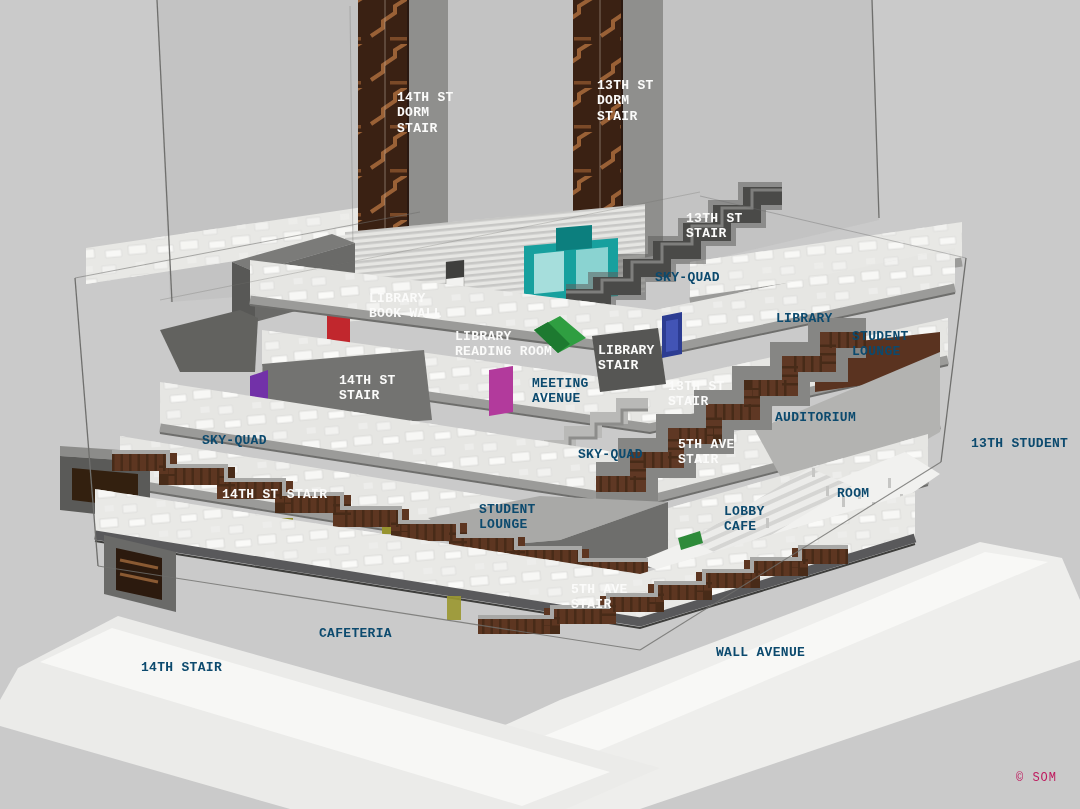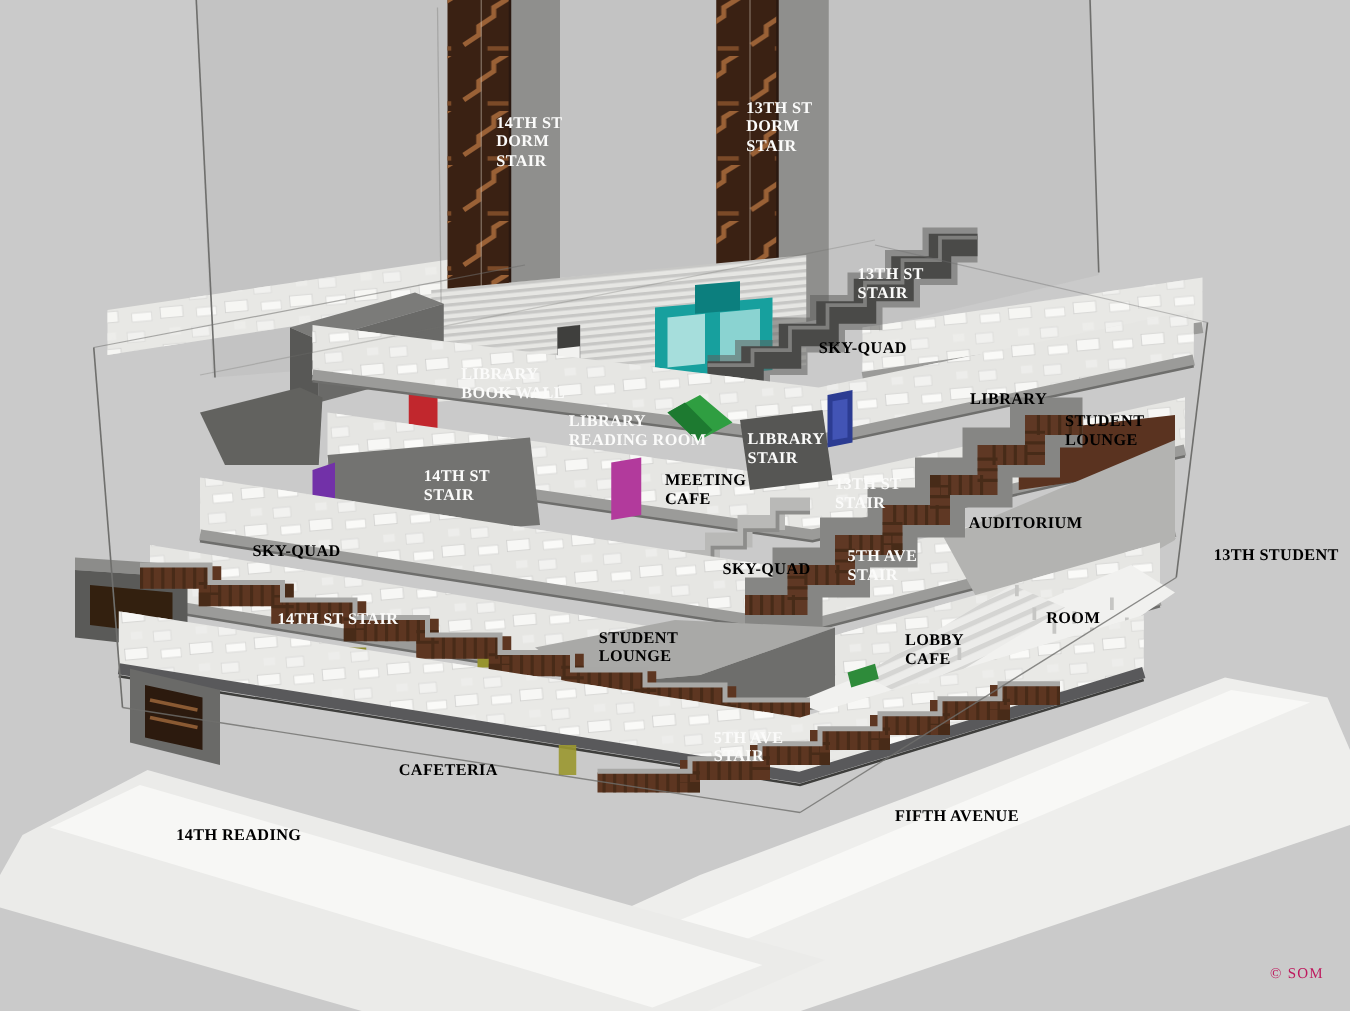--- a/index.html
+++ b/index.html
@@ -1,21 +1,21 @@
 <!DOCTYPE html>
 <html><head>
 <meta charset="utf-8">
 <style>
   html,body{margin:0;padding:0;background:#cacaca;}
   .stage{position:relative;width:1080px;height:809px;overflow:hidden;background:#cacaca;
-         font-family:Liberation Serif, serif;}
+         font-family:Liberation Mono, monospace;}
   .stage svg{position:absolute;left:0;top:0;}
   .lbl{position:absolute;font-weight:700;font-size:13px;line-height:1.18;
        letter-spacing:.3px;white-space:pre-line;pointer-events:none;}
-  .lbl.dark{color:#000000;}
+  .lbl.dark{color:#0c4a6e;}
   .lbl.light{color:#fbfbfa;}
   .credit{position:absolute;font-weight:400;font-size:12px;color:#be185d;letter-spacing:1px;}
 </style>
 </head>
 <body>
 
 <div class="stage">
 
 <svg width="1080" height="809" viewBox="0 0 1080 809" xmlns="http://www.w3.org/2000/svg">
   <defs>
@@ -220,36 +220,36 @@
 LOUNGE</div>
 <div class="lbl light" style="left:369px;top:291px">LIBRARY
 BOOK WALL</div>
 <div class="lbl light" style="left:455px;top:329px">LIBRARY
 READING ROOM</div>
 <div class="lbl light" style="left:598px;top:343px">LIBRARY
 STAIR</div>
 <div class="lbl light" style="left:339px;top:373px">14TH ST
 STAIR</div>
 <div class="lbl dark" style="left:532px;top:376px">MEETING
-CAFE</div>
+AVENUE</div>
 <div class="lbl light" style="left:668px;top:379px">13TH ST
 STAIR</div>
 <div class="lbl dark" style="left:775px;top:410px">AUDITORIUM</div>
 <div class="lbl dark" style="left:578px;top:447px">SKY-QUAD</div>
 <div class="lbl light" style="left:678px;top:437px">5TH AVE
 STAIR</div>
 <div class="lbl dark" style="left:971px;top:436px">13TH STUDENT</div>
 <div class="lbl dark" style="left:837px;top:486px">ROOM</div>
 <div class="lbl dark" style="left:202px;top:433px">SKY-QUAD</div>
 <div class="lbl light" style="left:222px;top:487px">14TH ST STAIR</div>
 <div class="lbl dark" style="left:479px;top:502px">STUDENT
 LOUNGE</div>
 <div class="lbl dark" style="left:724px;top:504px">LOBBY
 CAFE</div>
-<div class="lbl dark" style="left:319px;top:608px">CAFETERIA</div>
+<div class="lbl dark" style="left:319px;top:626px">CAFETERIA</div>
 <div class="lbl light" style="left:571px;top:582px">5TH AVE
 STAIR</div>
-<div class="lbl dark" style="left:141px;top:660px">14TH READING</div>
-<div class="lbl dark" style="left:716px;top:645px">FIFTH AVENUE</div>
+<div class="lbl dark" style="left:141px;top:660px">14TH STAIR</div>
+<div class="lbl dark" style="left:716px;top:645px">WALL AVENUE</div>
 
 <div class="credit" style="left:1016px;top:771px">© SOM</div>
 
 </div>
 
 </body></html>

